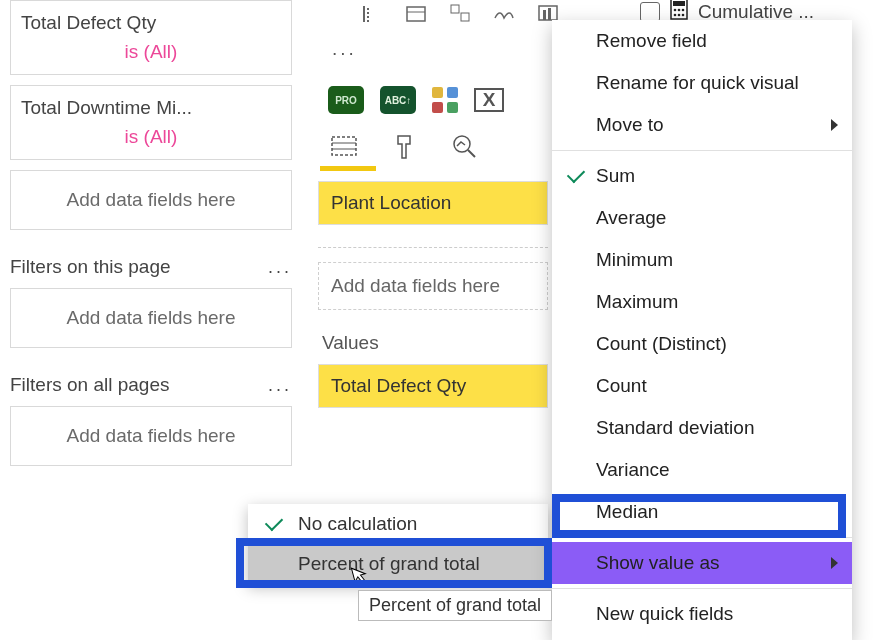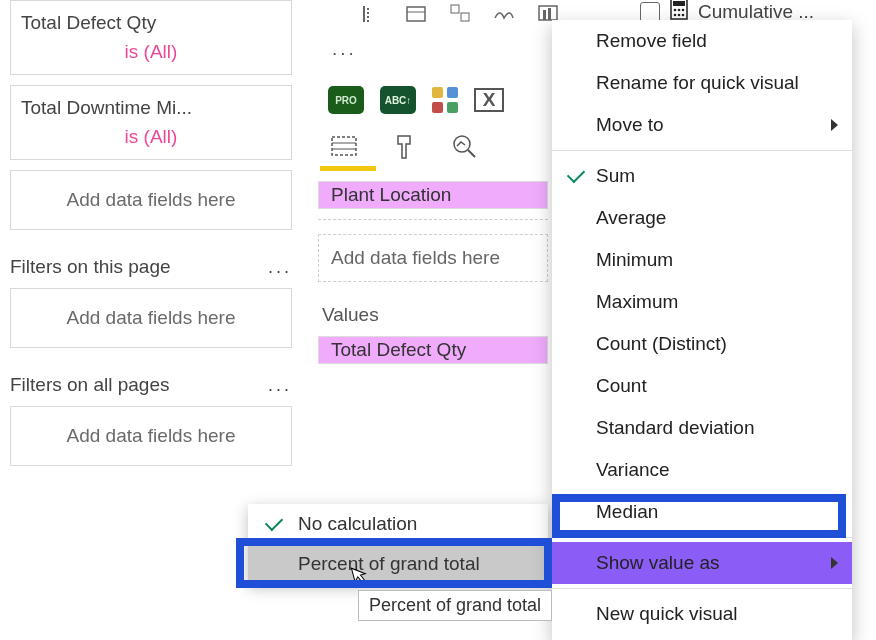--- a/index.html
+++ b/index.html
@@ -121,24 +121,24 @@
     width: 56px; height: 5px;
     background: #f2c811;
     margin: 4px 0 10px 2px;
   }
 
   .well-section-label {
     color: #555;
     padding: 6px 0 10px 4px;
   }
   .field-well {
-    background: #f0abfc;
+    background: #fde047;
     border: 1px solid #ddd;
-    padding: 2px 12px;
-    margin-bottom: 10px;
+    padding: 10px 12px;
+    margin-bottom: 22px;
   }
   .field-drop {
     border: 1px dashed #cfcfcf;
     padding: 12px;
     margin-bottom: 16px;
     color:#666;
     text-align: left;
   }
 
   
@@ -423,21 +423,21 @@
     <div class="cm-item">Count</div>
     <div class="cm-item">Standard deviation</div>
     <div class="cm-item">Variance</div>
     <div class="cm-item">Median</div>
     <div class="cm-sep"></div>
     <div class="cm-item highlight">
       <span>Show value as</span>
       <span class="chev"></span>
     </div>
     <div class="cm-sep"></div>
-    <div class="cm-item">New quick visual</div>
+    <div class="cm-item">New quick fields</div>
   </div>
 
   <div class="submenu">
     <div class="sub-item has-check">No calculation</div>
     <div class="sub-item hover">Percent of grand total</div>
   </div>
 
   <div class="cursor">
     <svg width="16" height="20">
         <path d="M1 1 L1 15 L5 11 L8 18 L11 17 L8 10 L13 10 Z" fill="#fff" stroke="#000" stroke-width="1"></path>

